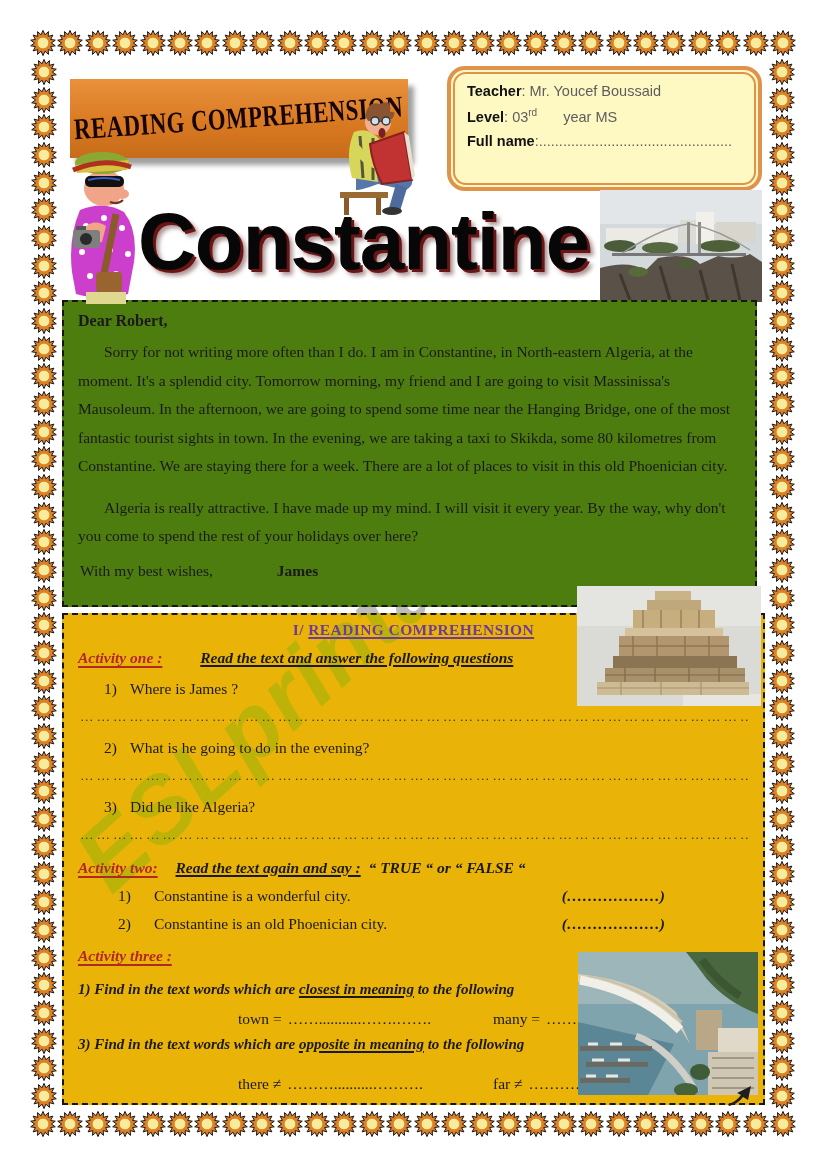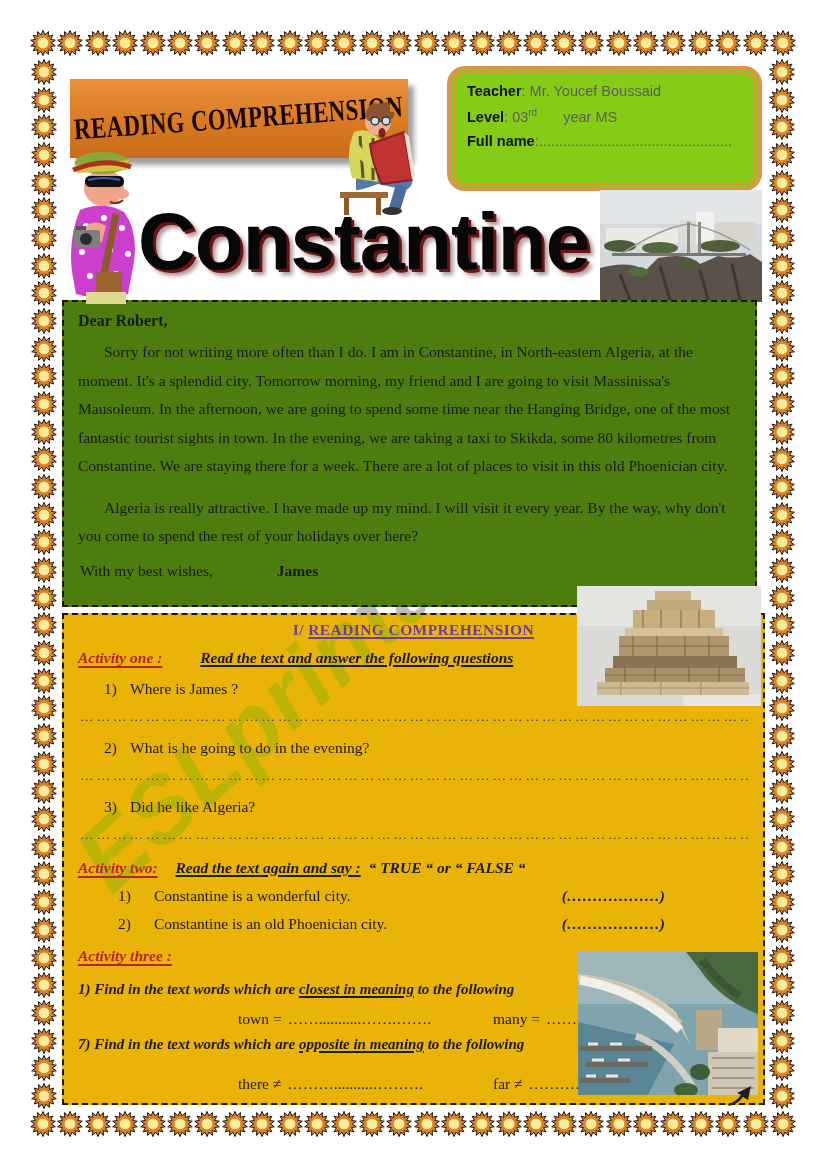--- a/index.html
+++ b/index.html
@@ -12,21 +12,21 @@
   .sun-col{position:absolute;top:59px;height:1050px;width:27px;display:flex;flex-direction:column;justify-content:space-between;}
   .sun-col.left{left:31px}.sun-col.right{left:769px}
 
   
   .banner{position:absolute;left:70px;top:79px;width:338px;height:79px;
           background:linear-gradient(180deg,#e9913c 0%,#d97a22 55%,#c86c1a 100%);
           box-shadow:6px 7px 5px #a0a0a0;display:flex;align-items:center;justify-content:center;z-index:2;}
   .banner-text{font-family:"Liberation Serif",serif;font-weight:bold;font-size:24px;color:#170404;
           transform:rotate(-4deg) scaleY(1.25) scaleX(.95);letter-spacing:.5px;white-space:nowrap;}
   .teacher-box{position:absolute;left:447px;top:66px;width:315px;height:125px;z-index:2;
-          border:4px solid #e0914a;border-radius:18px;padding:2px;background:#84cc16;box-sizing:border-box;}
+          border:4px solid #e0914a;border-radius:18px;padding:2px;background:#fef9c3;box-sizing:border-box;}
   .t-inner{border:2px solid #e0914a;border-radius:13px;height:100%;box-sizing:border-box;
           padding:9px 12px 0 12px;font-family:"Liberation Sans",sans-serif;font-size:14.5px;}
   .t-row{margin-bottom:8px;white-space:nowrap;overflow:hidden;}
   .t-label{font-weight:bold;color:#111;}
   .t-value{color:#5d5d5d;}
   .t-inner sup{color:#5d5d5d;font-size:10px;}
   .lvl-suffix{margin-left:26px;}
   .main-title{position:absolute;left:138px;top:196px;z-index:4;font-family:"Liberation Sans",sans-serif;
           font-weight:bold;font-size:80px;letter-spacing:-1px;color:#070707;white-space:nowrap;
           text-shadow:3px 3px 0 #6a1616,1px 1px 0 #6a1616,6px 6px 4px rgba(70,15,15,.45);}
@@ -772,21 +772,21 @@
 
     <div class="find-line">
       <span>1) Find</span><span> in the text words which are </span><span class="fu">closest in meaning</span><span> to the following</span>
     </div>
     <div class="pair-row">
       <span class="pair1"><span class="pair-term">town =</span><span>……...........…….…….</span></span>
       <span class="pair2"><span class="pair-term">many =</span><span>………….......</span></span>
     </div>
 
     <div class="find-line second">
-      <span>7) Find</span><span> in the text words which are </span><span class="fu">opposite in meaning</span><span> to the following</span>
+      <span>3) Find</span><span> in the text words which are </span><span class="fu">opposite in meaning</span><span> to the following</span>
     </div>
     <div class="pair-row last">
       <span class="pair1"><span class="pair-term">there ≠</span><span>………..........……….</span></span>
       <span class="pair2"><span class="pair-term">far ≠</span><span>……………….</span></span>
     </div>
   </div>
 
   <svg class="photo" style="left:578px;top:952px;z-index:4" width="180" height="143" viewBox="0 0 180 143">
     <rect width="180" height="143" fill="#7fa4ad"></rect>
     <rect width="180" height="52" fill="#9db6ba"></rect>

